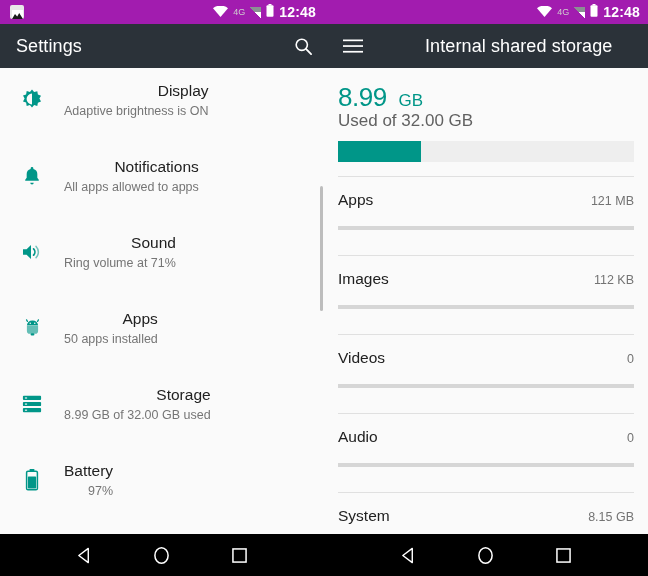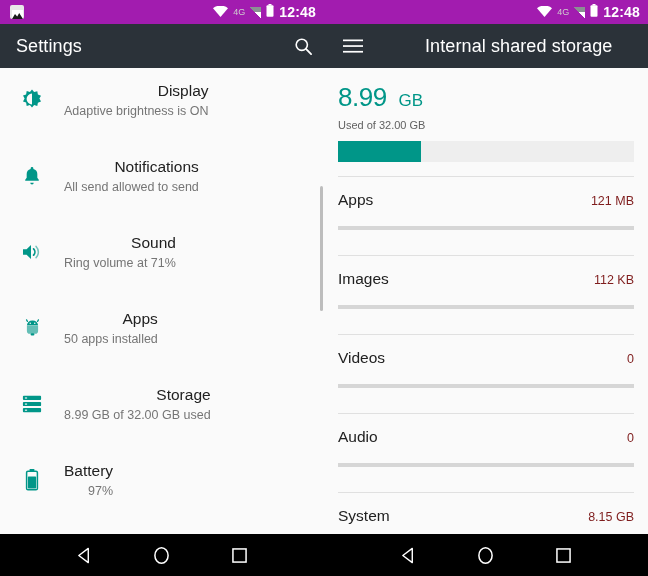--- a/index.html
+++ b/index.html
@@ -86,33 +86,33 @@
   .scroll-left {
     position:absolute; left:320px; top:118px; width:3px; height:125px;
     background:#bdbdbd; border-radius:2px;
   }
 
   
   .stg-head { padding:16px 14px 0 14px; }
   .stg-amount { color:#009688; line-height:1; }
   .stg-amount .num { font-size:26px; letter-spacing:-.5px; }
   .stg-amount .unit { font-size:17px; margin-left:12px; }
-  .stg-sub { font-size:11px; color:#616161; margin-top:9px; }
+  .stg-sub { font-size:17px; color:#616161; margin-top:1px; }
   .stg-bar {
     margin-top:10px; height:21px; width:296px; background:#eeeeee;
     position:relative; overflow:hidden;
   }
   .stg-bar-fill { position:absolute; left:0; top:0; height:21px; background:#009688; }
 
   .stg-divider { height:1px; background:#e0e0e0; margin:14px 14px 0 14px; }
 
   .stg-item { position:relative; padding:14px 14px 0 14px; height:78px; cursor:pointer; }
   .stg-item-top { display:flex; align-items:baseline; justify-content:space-between; }
   .stg-name { font-size:15.5px; color:#212121; }
-  .stg-size { font-size:12.5px; color:#7f1d1d; }
+  .stg-size { font-size:12.5px; color:#737373; }
   .stg-track {
     margin-top:17px; height:4px; background:#d6d6d6; width:100%;
   }
   .stg-sep { height:1px; background:#e0e0e0; margin:0 14px; }
 
   
   .navbar {
     position:absolute; left:0; top:534px; width:648px; height:42px;
     background:#000;
   }
@@ -220,21 +220,21 @@
 
       <div class="set-row">
         <div class="set-ico">
           <svg width="22" height="22" viewBox="0 0 24 24" fill="#009688">
               <path d="M12 2.2a1.5 1.5 0 011.5 1.5v.6a5.8 5.8 0 014.3 5.6v4l1.6 2.2v1.1H4.6v-1.1l1.6-2.2v-4a5.8 5.8 0 014.3-5.6v-.6A1.5 1.5 0 0112 2.2z"></path>
               <path d="M10.1 19.3h3.8a1.9 1.9 0 01-3.8 0z"></path>
             </svg>
         </div>
         <div class="set-txt">
           <div class="set-title">Notifications</div>
-          <div class="set-sub">All send allowed to send</div>
+          <div class="set-sub">All apps allowed to apps</div>
         </div>
       </div>
 
       <div class="set-row">
         <div class="set-ico">
           <svg width="24" height="24" viewBox="0 0 24 24">
               <path d="M3 9.2h3.6L11 5.1v13.8L6.6 14.8H3z" fill="#009688"></path>
               <path d="M13.6 8.8a4.6 4.6 0 010 6.4" fill="none" stroke="#009688" stroke-width="1.7" stroke-linecap="round"></path>
               <path d="M16.1 6.4a8 8 0 010 11.2" fill="none" stroke="#009688" stroke-width="1.5" stroke-linecap="round" opacity="0.55"></path>
             </svg>

